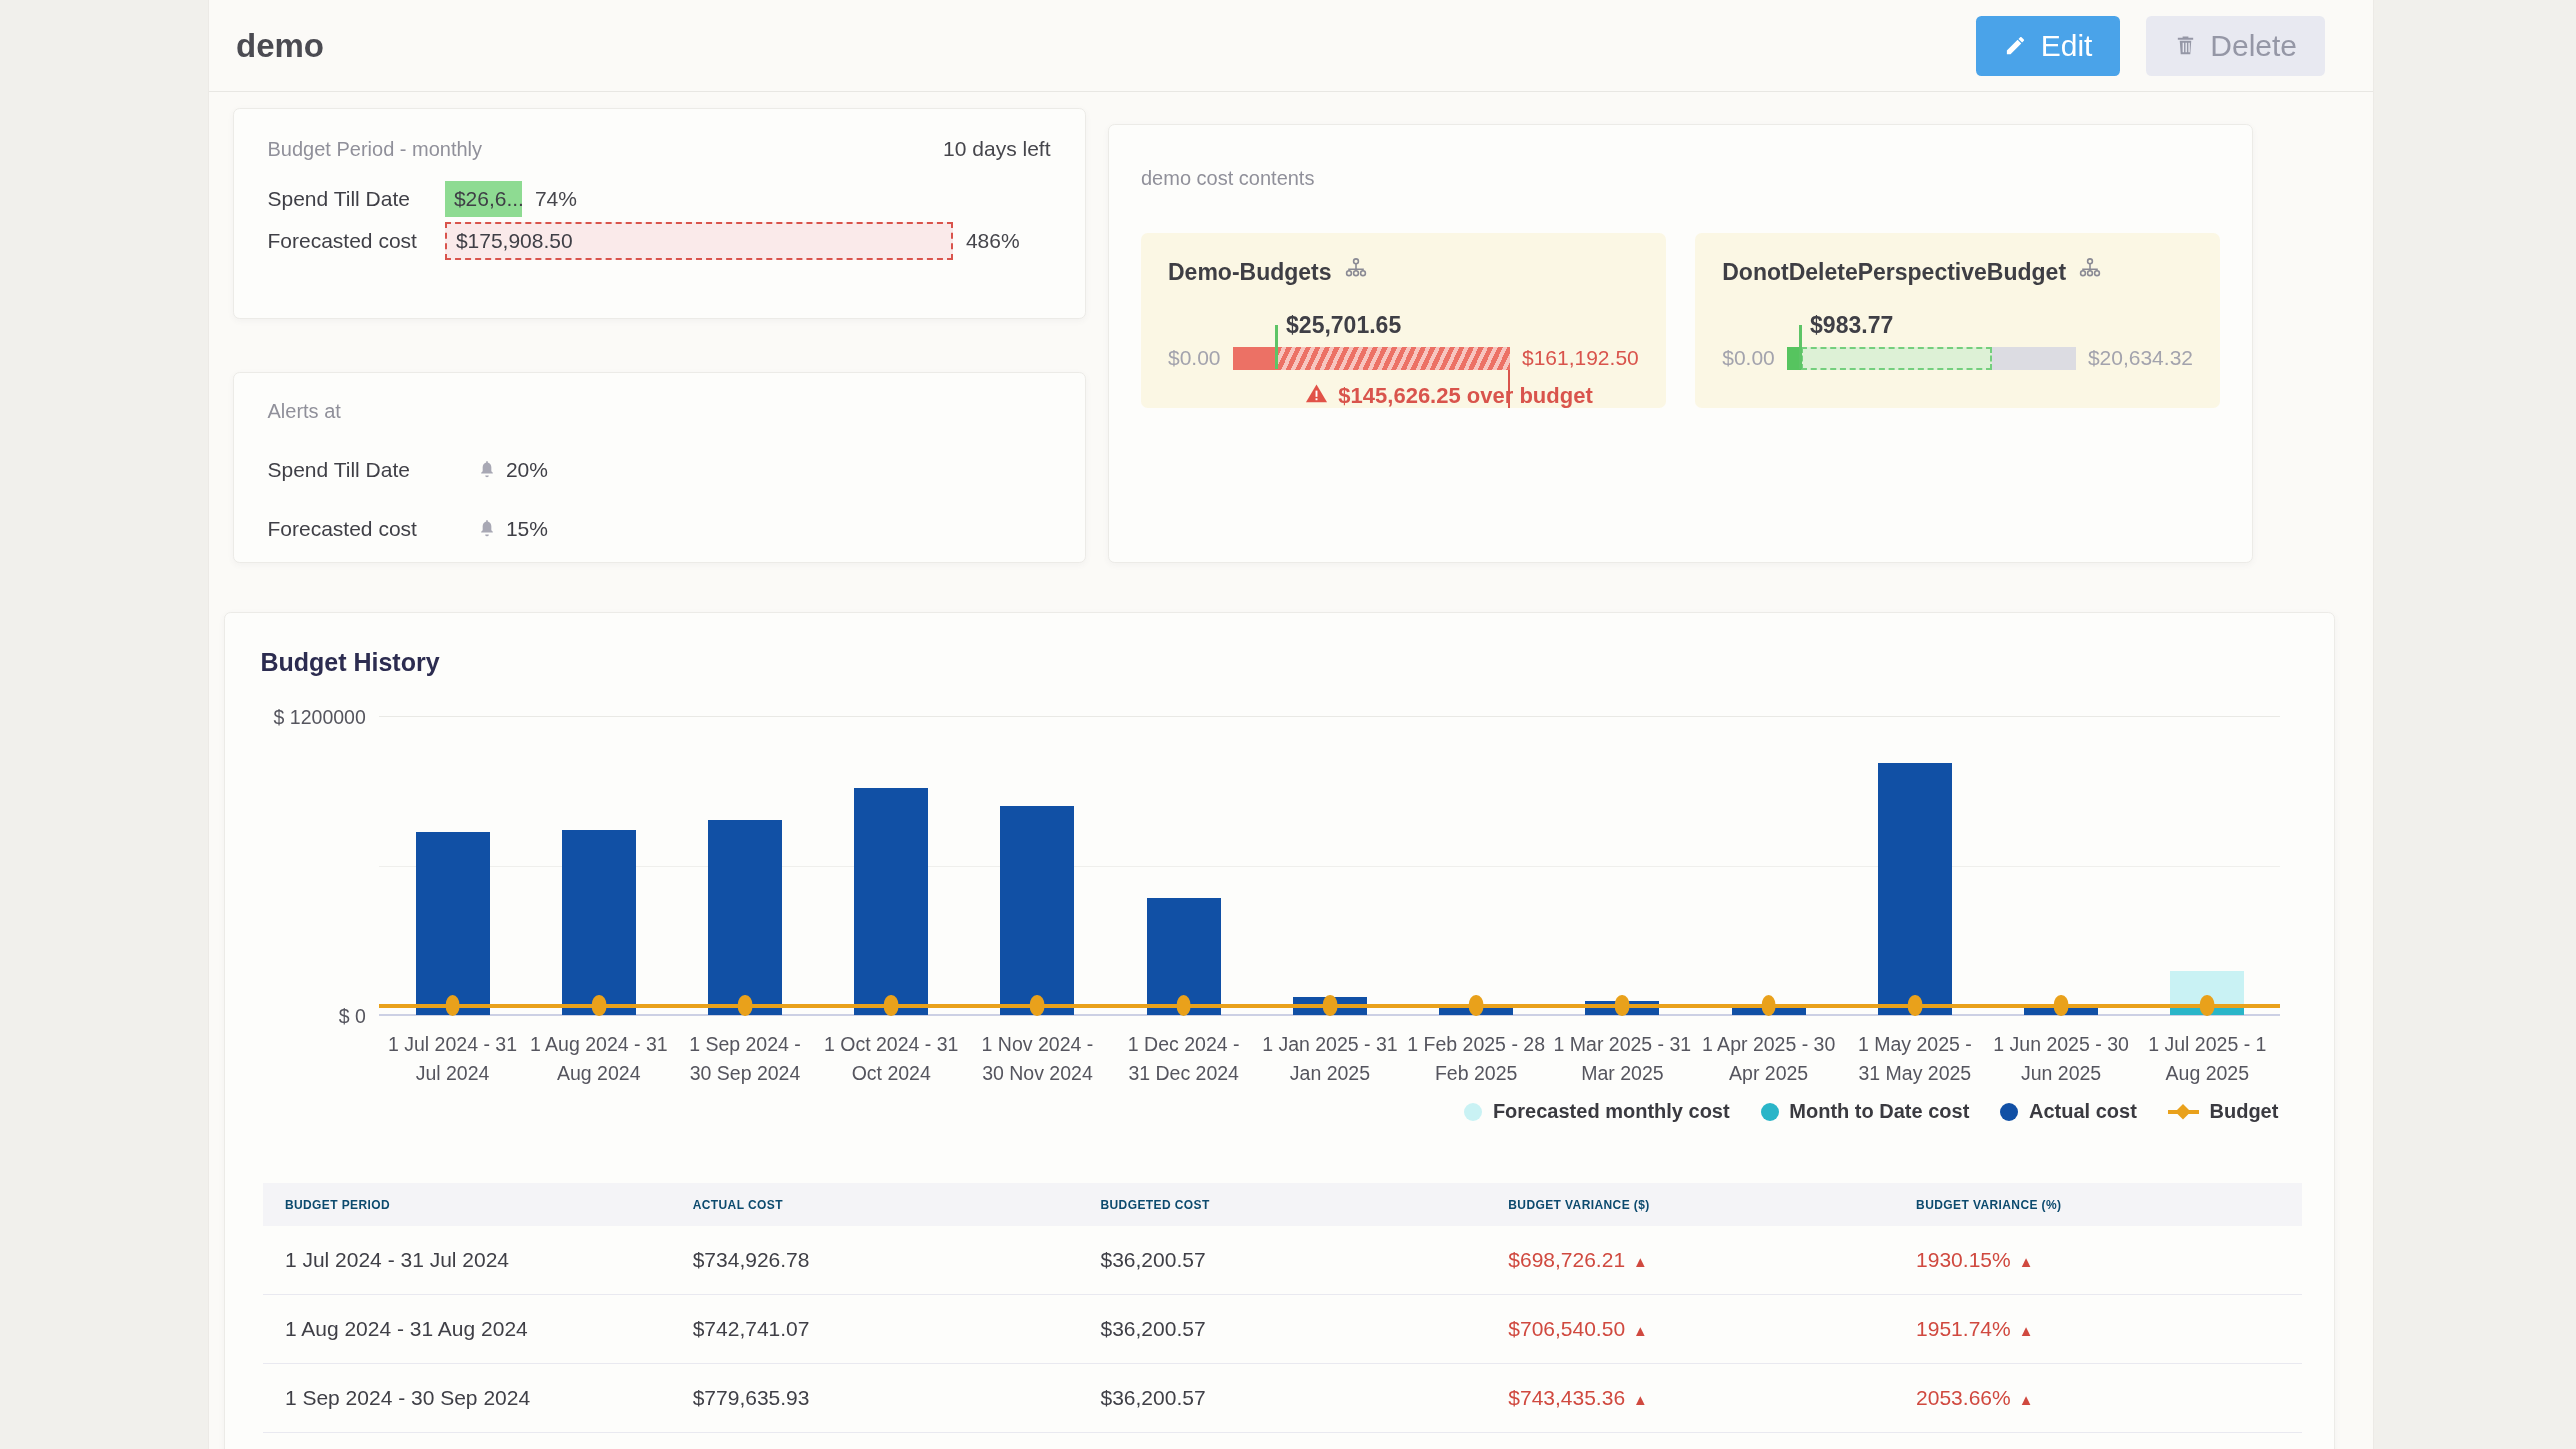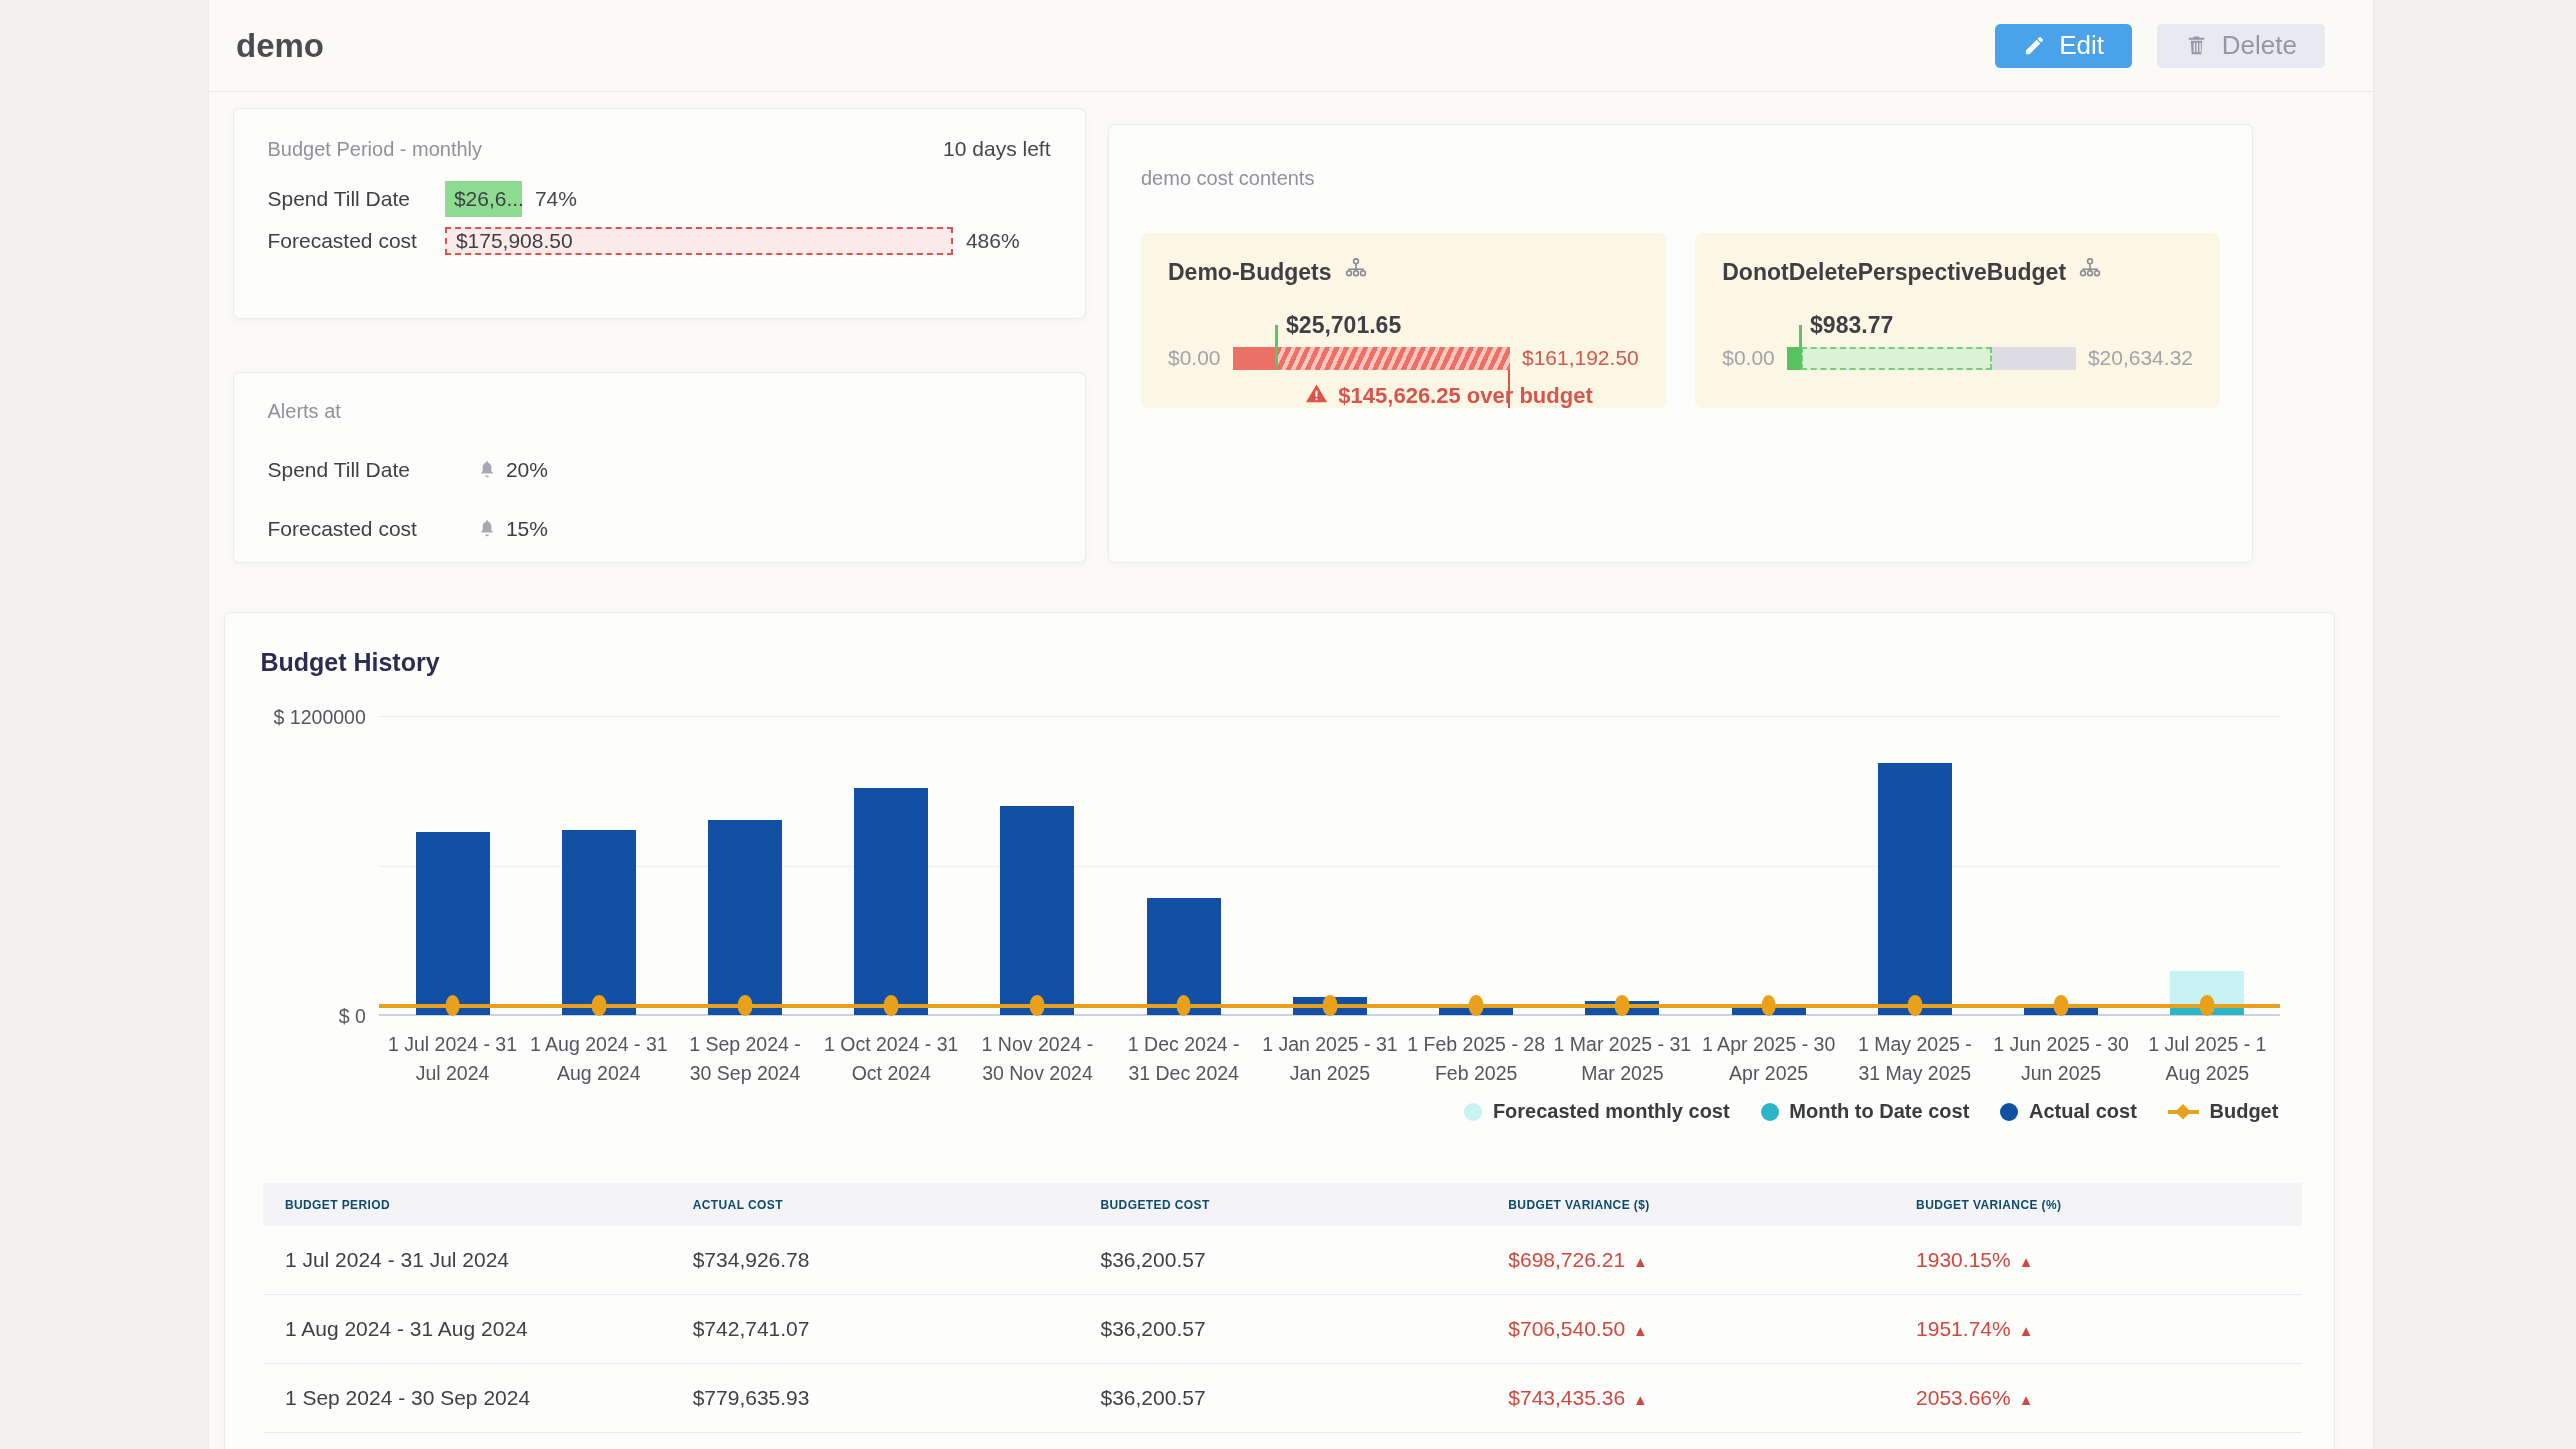--- a/index.html
+++ b/index.html
@@ -6,41 +6,41 @@
   body{
     width:2576px;height:1449px;overflow:hidden;position:relative;
     background:#f1f0ec;font-family:"Liberation Sans",sans-serif;color:#3f3f46;
   }
   .panel{position:absolute;left:208px;top:0;width:2164px;height:1449px;
     background:#fbfaf7;border-left:1.3px solid #eceae6;border-right:1.3px solid #eceae6;}
   
   .app-header{height:91px;border-bottom:1.3px solid #e8e7e3;display:flex;align-items:center;}
   .app-title{margin-left:27px;font-size:33px;font-weight:bold;color:#4b4b52;}
   .header-buttons{margin-left:auto;margin-right:48px;display:flex;gap:25.5px;}
-  .btn{height:44px;border-radius:5.4px;display:flex;align-items:center;gap:13.4px;
-    font-size:26px;padding:0 28px;border:none;cursor:pointer;font-family:inherit;}
+  .btn{height:60px;border-radius:5.4px;display:flex;align-items:center;gap:13.4px;
+    font-size:30px;padding:0 28px;border:none;cursor:pointer;font-family:inherit;}
   .btn.primary{background:#4aa3e9;color:#ffffff;}
   .btn.secondary{background:#e8e9f1;color:#9597a6;}
   .btn svg{display:block;}
   
   .card{position:absolute;background:#fdfdfb;border:1.3px solid #ecebe7;border-radius:6.7px;
     box-shadow:0 2px 6.7px rgba(80,80,90,0.05);box-sizing:border-box;}
   .card-head{font-size:20px;color:#90909a;}
   #bp-card{left:23.5px;top:108px;width:853px;height:211px;padding:28px 34px;}
   .bp-head-row{display:flex;align-items:baseline;}
   .bp-days{margin-left:auto;font-size:21px;color:#46464c;}
   #bp-rows{margin-top:20px;}
   .bp-row{display:flex;align-items:center;height:36px;}
   .bp-row.forecast-row{margin-top:5.4px;height:38px;}
   .bp-label{width:177px;font-size:21px;color:#3f3f46;flex:none;}
   .chip{height:36px;display:flex;align-items:center;padding-left:9.4px;box-sizing:border-box;
     font-size:21px;color:#3f3f46;flex:none;}
   .chip.spend{background:#8edb92;}
   .chip.budget{background:#e2e2e8;}
-  .chip.forecast{background:#faeaea;border:2px dashed #d9544c;height:28px;}
+  .chip.forecast{background:#faeaea;border:2px dashed #d9544c;height:38px;}
   .bp-pct{margin-left:13.4px;font-size:21px;color:#46464c;}
   
   #alerts-card{left:23.5px;top:372px;width:853px;height:191px;padding:27px 34px;}
   .alert-row{display:flex;align-items:center;margin-top:35px;}
   .alert-label{width:209px;font-size:21px;color:#3f3f46;flex:none;}
   .alert-value{font-size:21px;color:#3f3f46;margin-left:9.4px;}
   
   #group-card{left:899px;top:124px;width:1145px;height:439px;padding:42px 32px;}
   .subcards{display:flex;gap:29.5px;margin-top:43px;}
   .subcard{flex:1;background:#fbf7e4;border-radius:6.7px;padding:24px 27px 38px 27px;box-sizing:border-box;}

